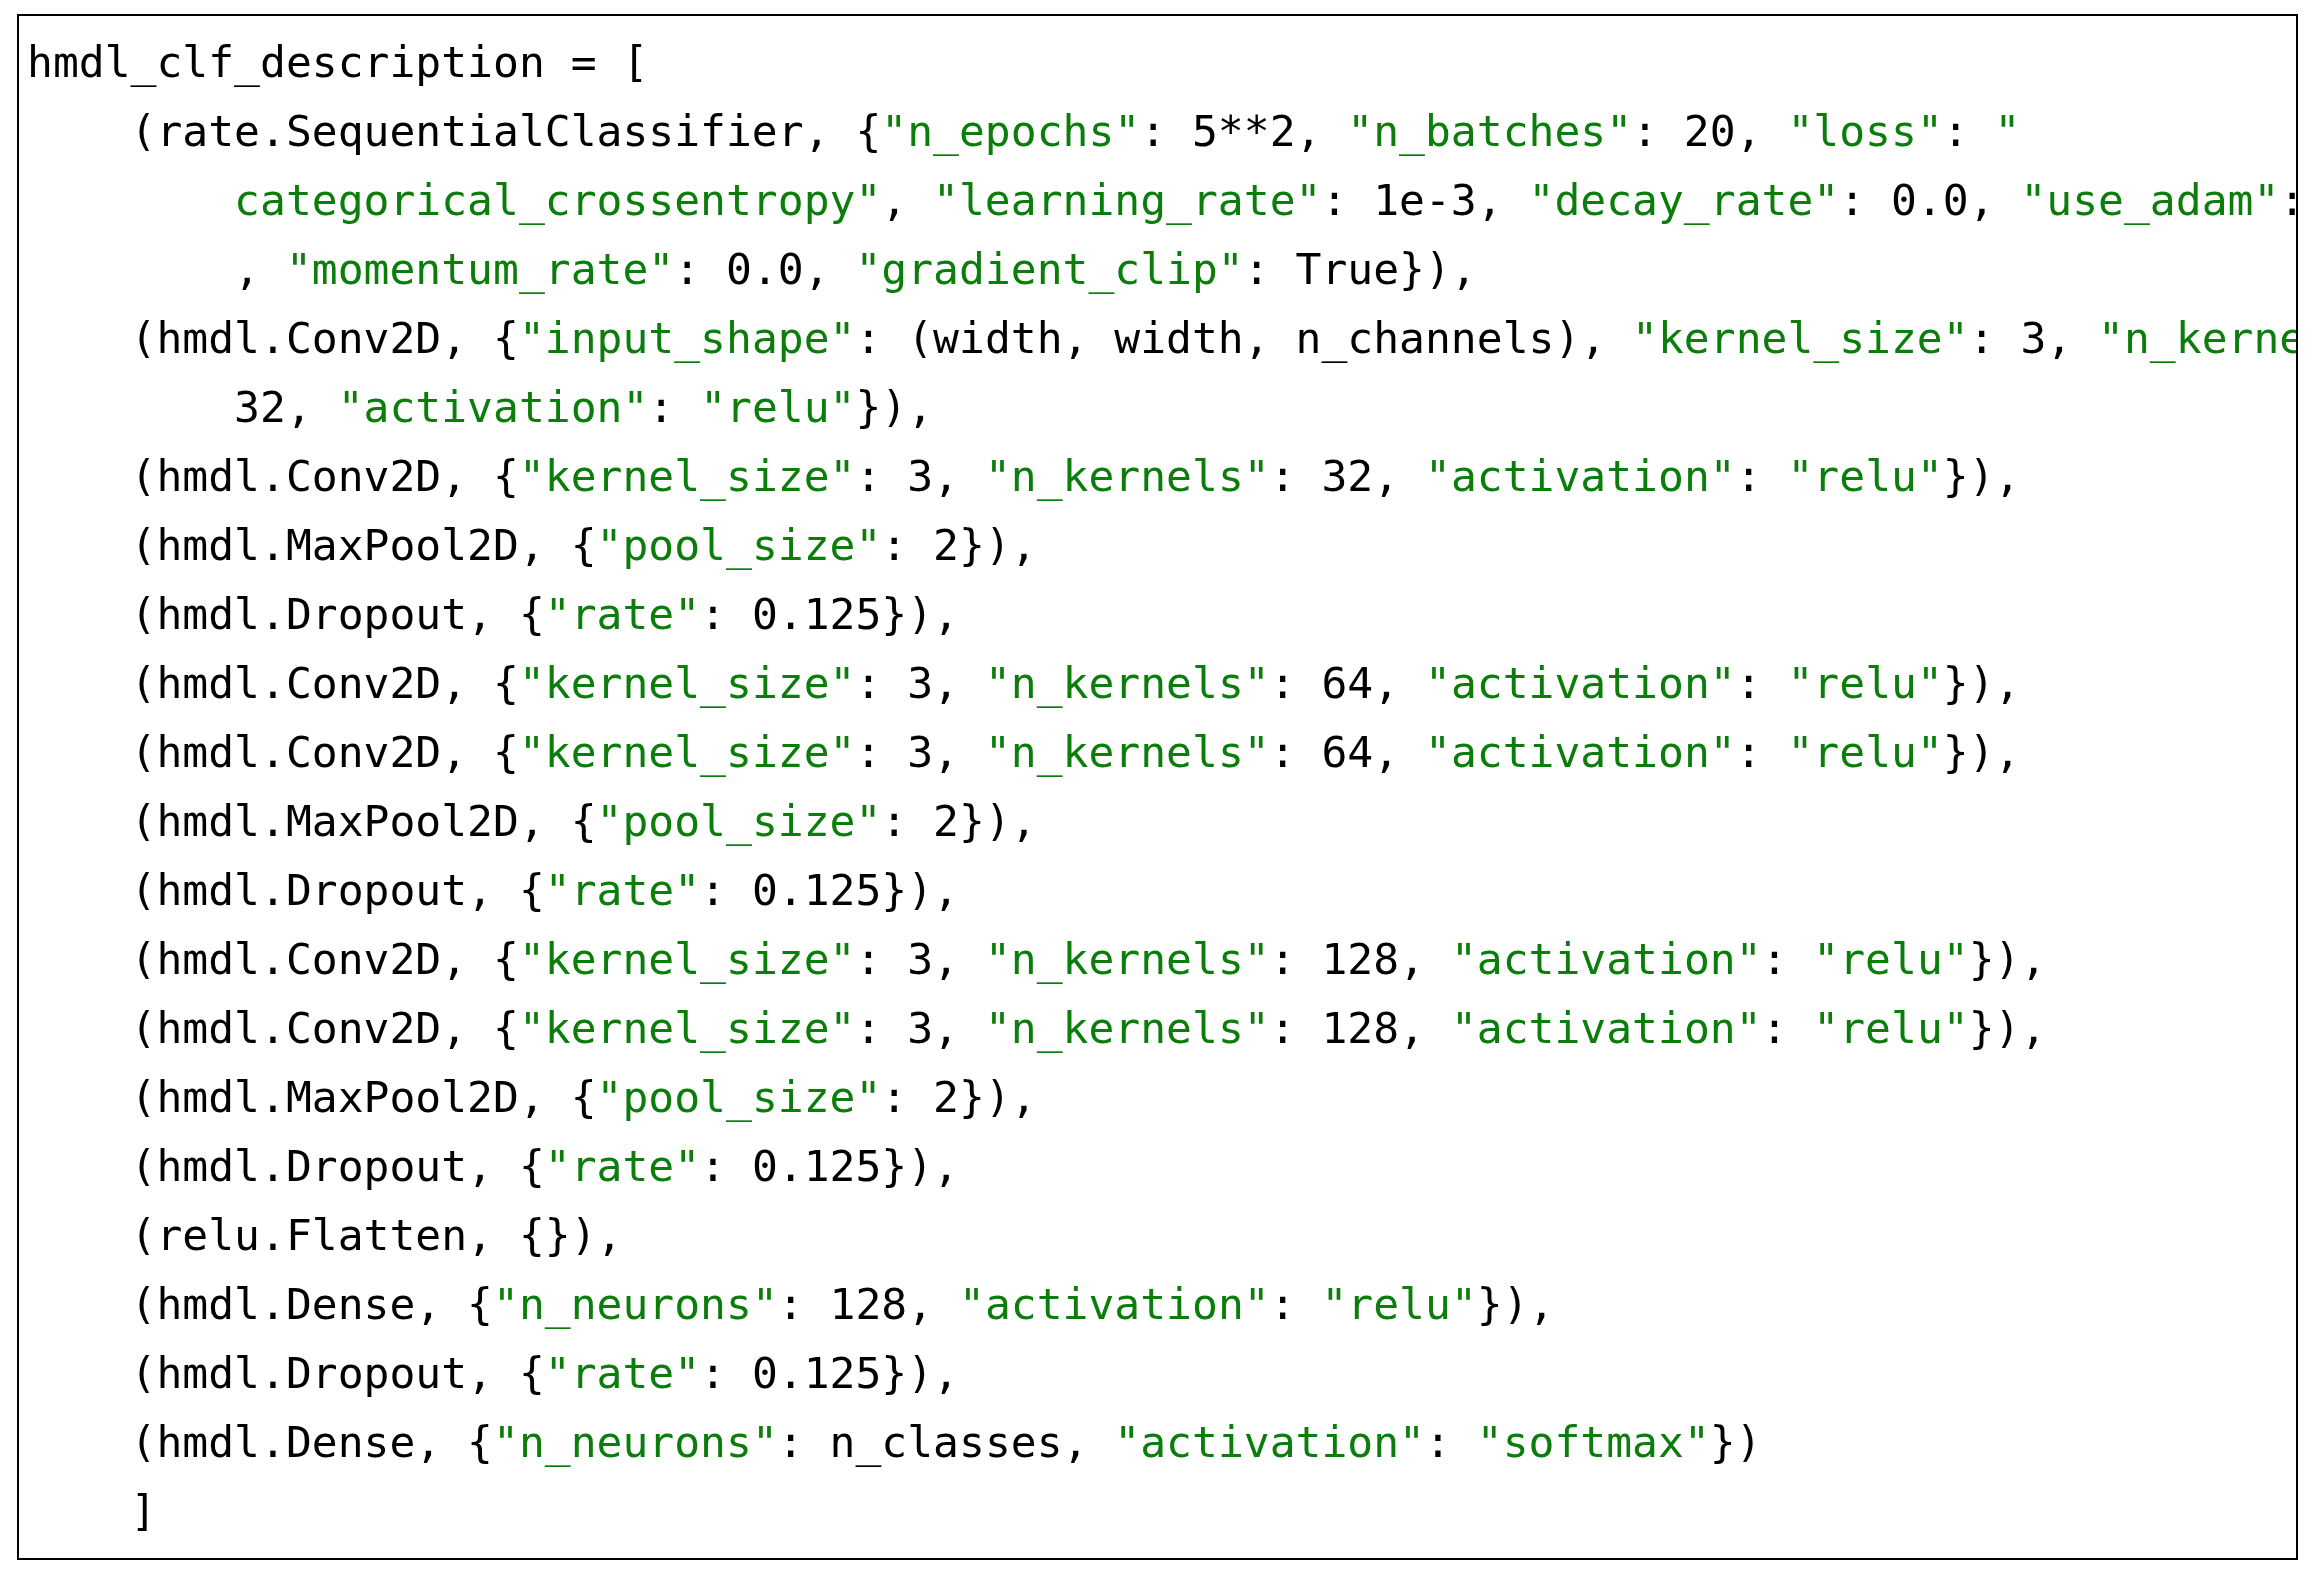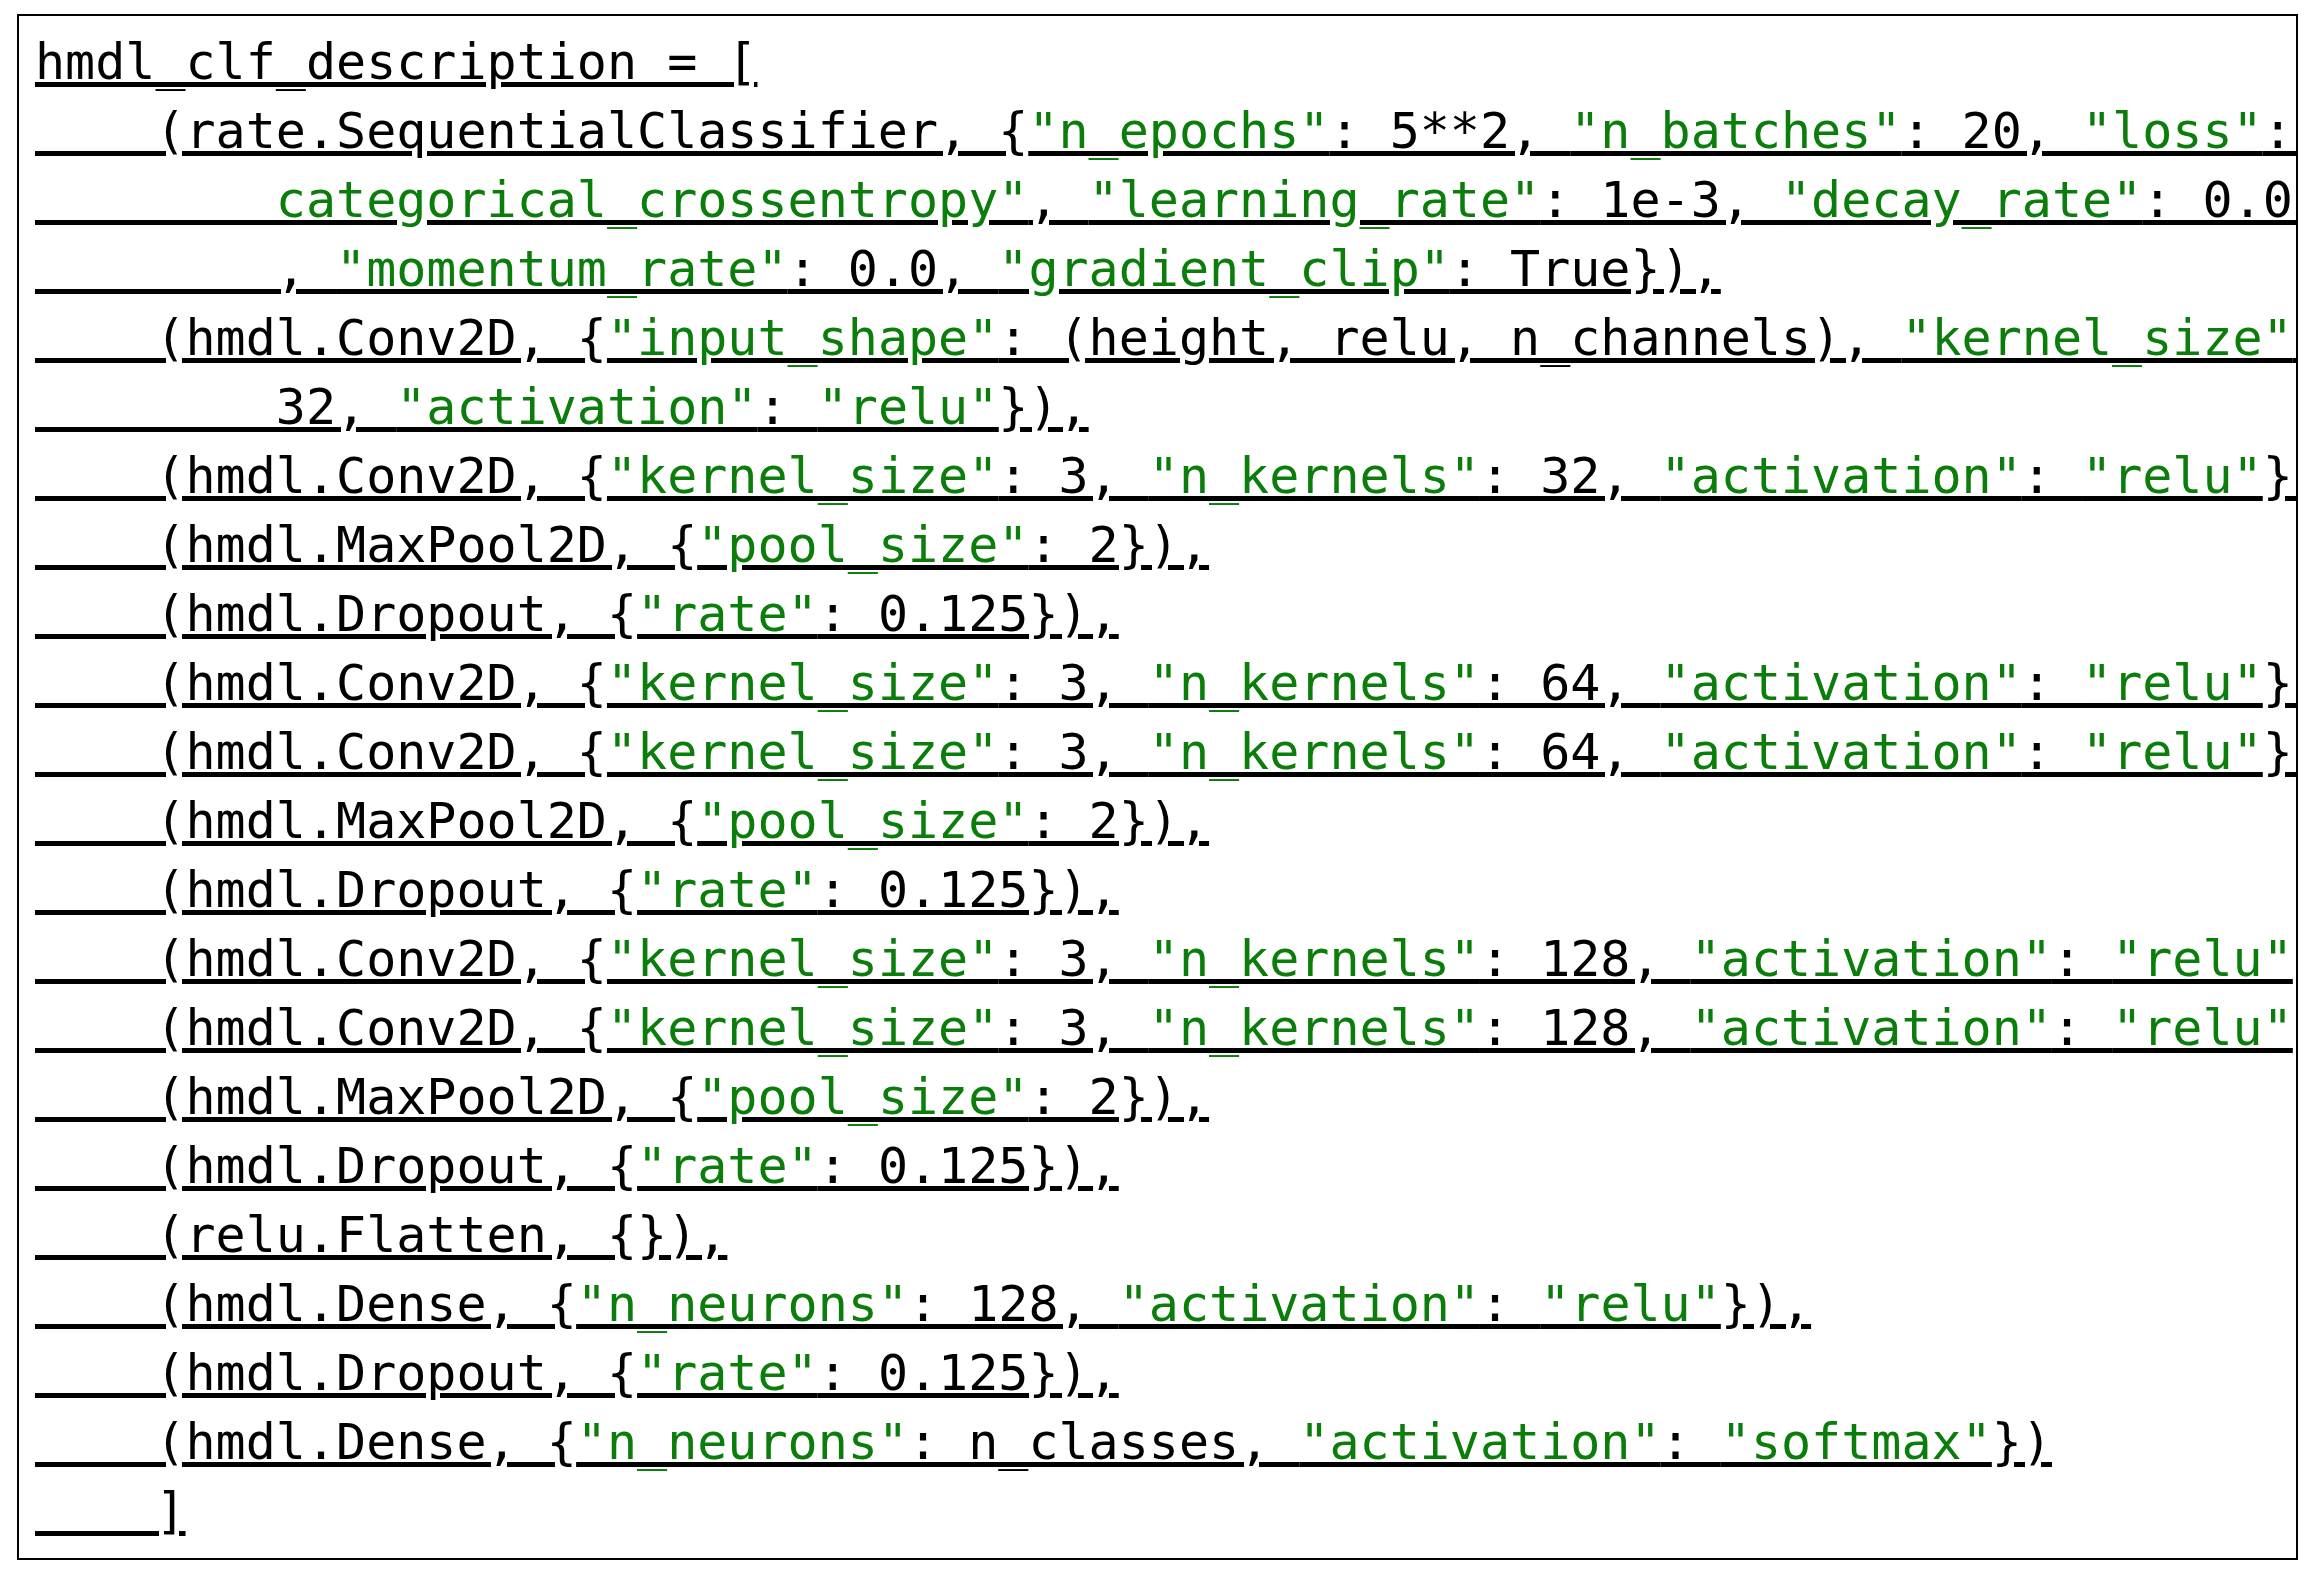--- a/index.html
+++ b/index.html
@@ -41,42 +41,41 @@
     position: absolute;
     left: 0;
     top: 0;
     width: 100%;
     padding: 12.4px 0 0 0;
   }
 
   .code-line {
     height: 69px;
     line-height: 69px;
-    font-size: 50px;
+    font-size: 43px;
     letter-spacing: 0px;
     white-space: pre;
     color: #000000;
-    padding-left: 16px;
-    text-decoration: underline;
+    padding-left: 8px;
   }
 
   .str { color: #0a7d0a; }
   .plain { color: #000000; }
 </style>
 </head>
 <body>
 
 <div id="code-frame">
   <div id="left-edge-green"></div>
   <div id="code-body">
       <div class="code-line"><span class="plain">hmdl_clf_description = [</span></div>
       <div class="code-line"><span class="plain">    (rate.SequentialClassifier, {</span><span class="str">"n_epochs"</span><span class="plain">: 5**2, </span><span class="str">"n_batches"</span><span class="plain">: 20, </span><span class="str">"loss"</span><span class="plain">: </span><span class="str">"</span></div>
       <div class="code-line"><span class="str">        categorical_crossentropy"</span><span class="plain">, </span><span class="str">"learning_rate"</span><span class="plain">: 1e-3, </span><span class="str">"decay_rate"</span><span class="plain">: 0.0, </span><span class="str">"use_adam"</span><span class="plain">: True</span></div>
       <div class="code-line"><span class="plain">        , </span><span class="str">"momentum_rate"</span><span class="plain">: 0.0, </span><span class="str">"gradient_clip"</span><span class="plain">: True}),</span></div>
-      <div class="code-line"><span class="plain">    (hmdl.Conv2D, {</span><span class="str">"input_shape"</span><span class="plain">: (height, relu, n_channels), </span><span class="str">"kernel_size"</span><span class="plain">: 3, </span><span class="str">"n_kernels"</span></div>
+      <div class="code-line"><span class="plain">    (hmdl.Conv2D, {</span><span class="str">"input_shape"</span><span class="plain">: (width, width, n_channels), </span><span class="str">"kernel_size"</span><span class="plain">: 3, </span><span class="str">"n_kernels"</span></div>
       <div class="code-line"><span class="plain">        32, </span><span class="str">"activation"</span><span class="plain">: </span><span class="str">"relu"</span><span class="plain">}),</span></div>
       <div class="code-line"><span class="plain">    (hmdl.Conv2D, {</span><span class="str">"kernel_size"</span><span class="plain">: 3, </span><span class="str">"n_kernels"</span><span class="plain">: 32, </span><span class="str">"activation"</span><span class="plain">: </span><span class="str">"relu"</span><span class="plain">}),</span></div>
       <div class="code-line"><span class="plain">    (hmdl.MaxPool2D, {</span><span class="str">"pool_size"</span><span class="plain">: 2}),</span></div>
       <div class="code-line"><span class="plain">    (hmdl.Dropout, {</span><span class="str">"rate"</span><span class="plain">: 0.125}),</span></div>
       <div class="code-line"><span class="plain">    (hmdl.Conv2D, {</span><span class="str">"kernel_size"</span><span class="plain">: 3, </span><span class="str">"n_kernels"</span><span class="plain">: 64, </span><span class="str">"activation"</span><span class="plain">: </span><span class="str">"relu"</span><span class="plain">}),</span></div>
       <div class="code-line"><span class="plain">    (hmdl.Conv2D, {</span><span class="str">"kernel_size"</span><span class="plain">: 3, </span><span class="str">"n_kernels"</span><span class="plain">: 64, </span><span class="str">"activation"</span><span class="plain">: </span><span class="str">"relu"</span><span class="plain">}),</span></div>
       <div class="code-line"><span class="plain">    (hmdl.MaxPool2D, {</span><span class="str">"pool_size"</span><span class="plain">: 2}),</span></div>
       <div class="code-line"><span class="plain">    (hmdl.Dropout, {</span><span class="str">"rate"</span><span class="plain">: 0.125}),</span></div>
       <div class="code-line"><span class="plain">    (hmdl.Conv2D, {</span><span class="str">"kernel_size"</span><span class="plain">: 3, </span><span class="str">"n_kernels"</span><span class="plain">: 128, </span><span class="str">"activation"</span><span class="plain">: </span><span class="str">"relu"</span><span class="plain">}),</span></div>
       <div class="code-line"><span class="plain">    (hmdl.Conv2D, {</span><span class="str">"kernel_size"</span><span class="plain">: 3, </span><span class="str">"n_kernels"</span><span class="plain">: 128, </span><span class="str">"activation"</span><span class="plain">: </span><span class="str">"relu"</span><span class="plain">}),</span></div>

